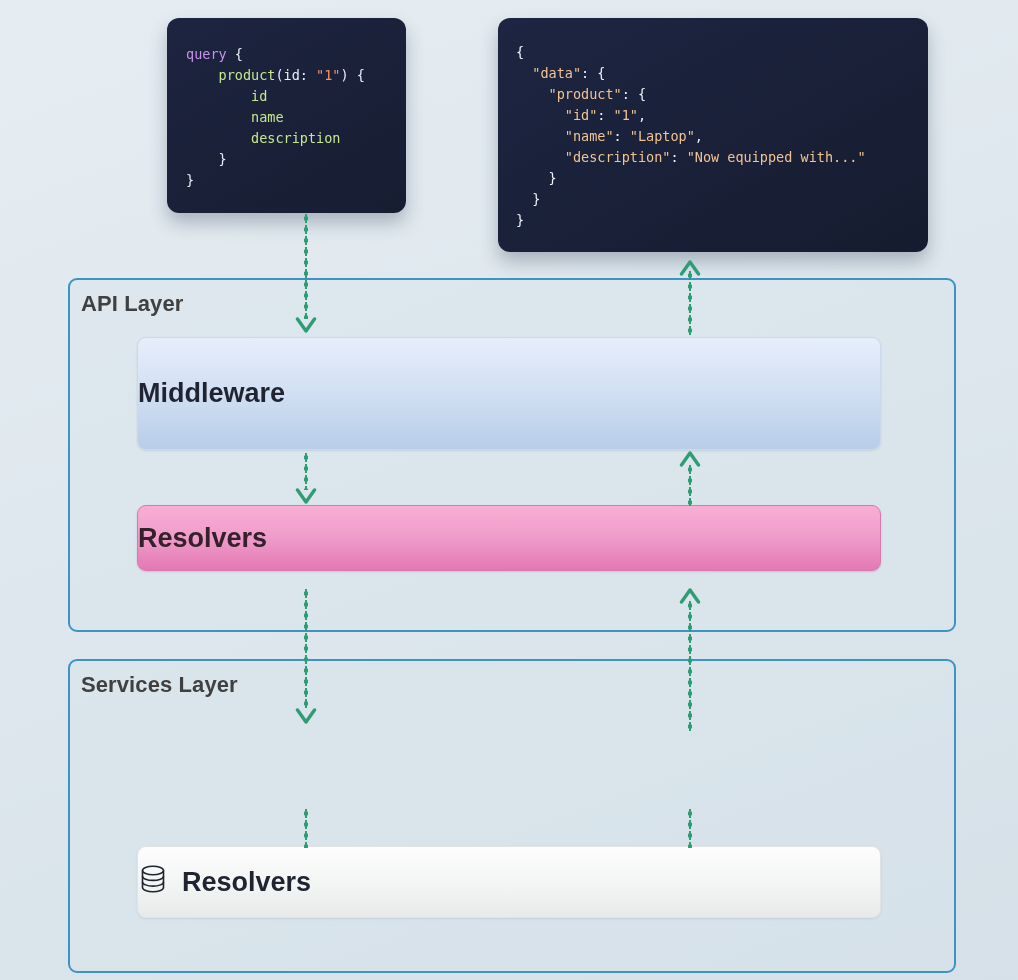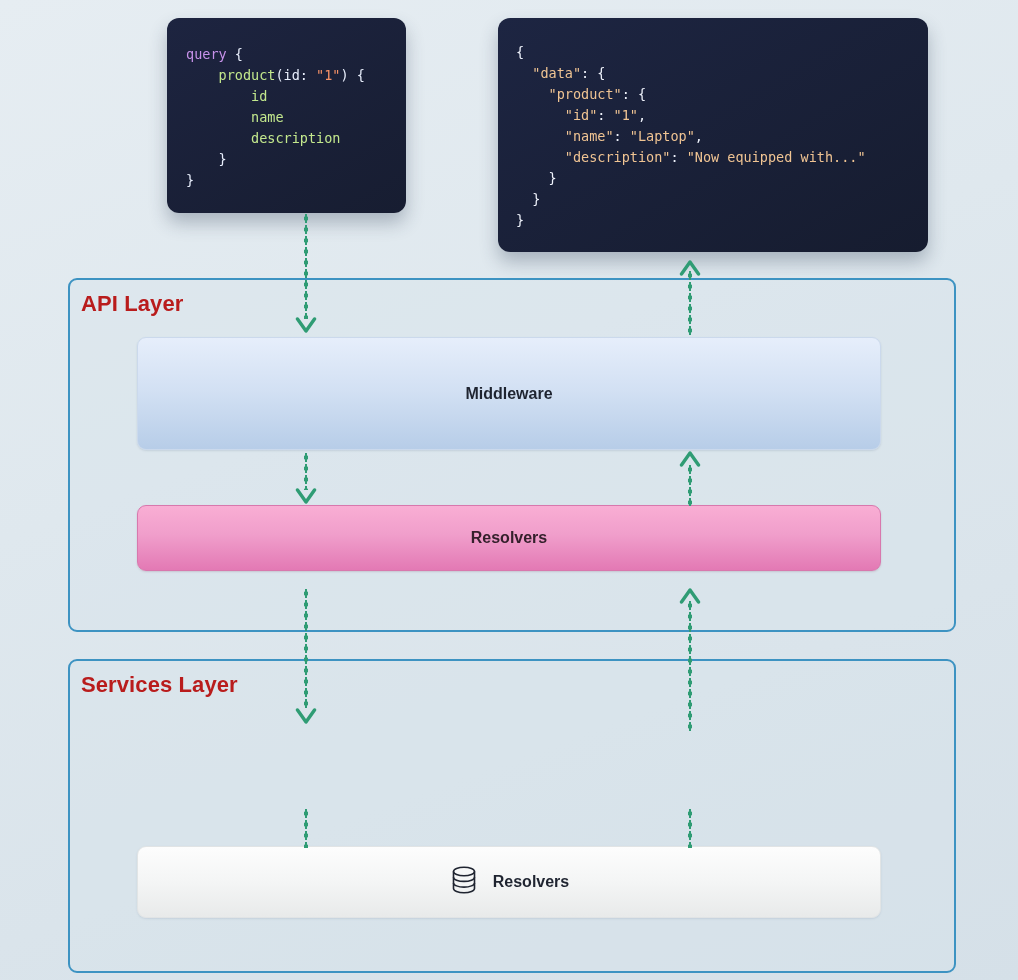--- a/index.html
+++ b/index.html
@@ -69,36 +69,35 @@
   }
   #api-layer     { top: 278px; height: 354px; }
   #service-layer { top: 659px; height: 314px; }
 
   .layer-title {
     position: absolute;
     left: 11px;
     top: 11px;
     font-size: 22px;
     font-weight: bold;
-    color: #b91c1c;
+    color: #404040;
     letter-spacing: 0.1px;
   }
 
   
   .comp {
     position: absolute;
     left: 137px;
     width: 744px;
     box-sizing: border-box;
     border-radius: 9px;
     display: flex;
     align-items: center;
-    justify-content: center;
     gap: 14px;
-    font-size: 16px;
+    font-size: 27px;
     font-weight: bold;
     color: #1f2430;
   }
   #box-middleware {
     top: 337px;
     height: 113px;
     background: linear-gradient(180deg, #e6eefb 0%, #d2e0f3 48%, #b7cde8 100%);
     border: 1px solid #cbd9ec;
     box-shadow: 0 1px 2px rgba(90,110,140,0.18);
   }

